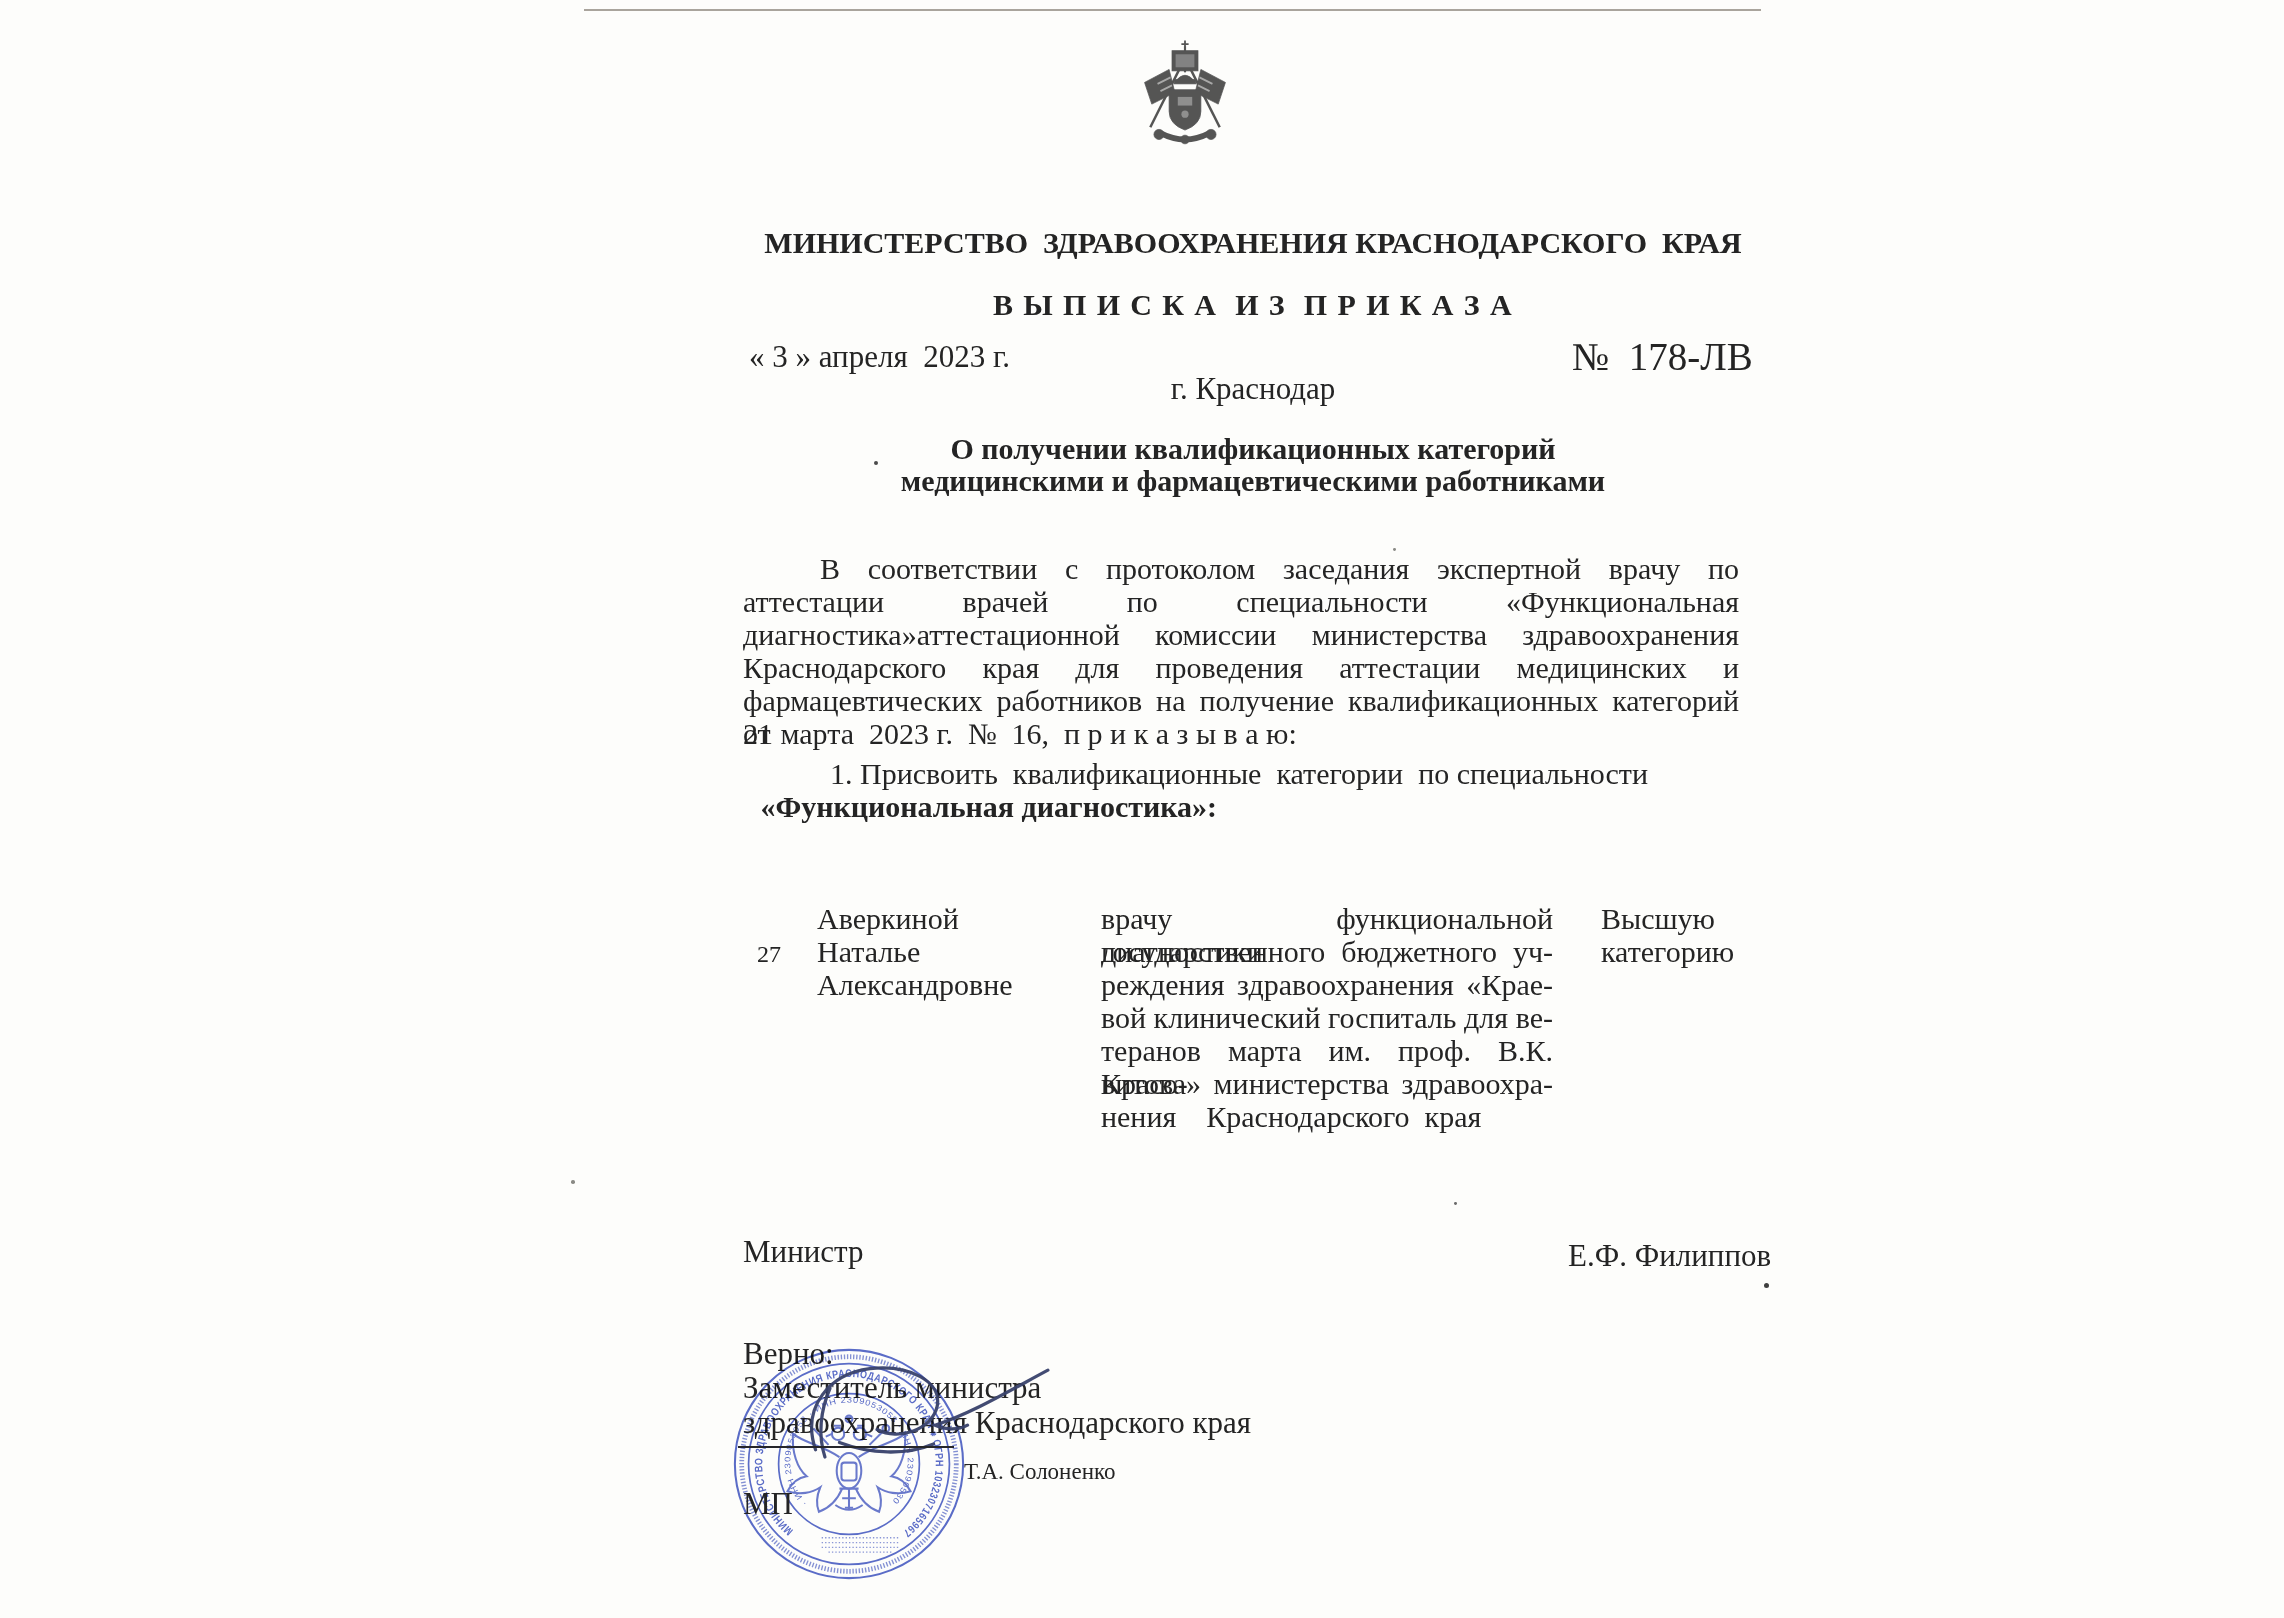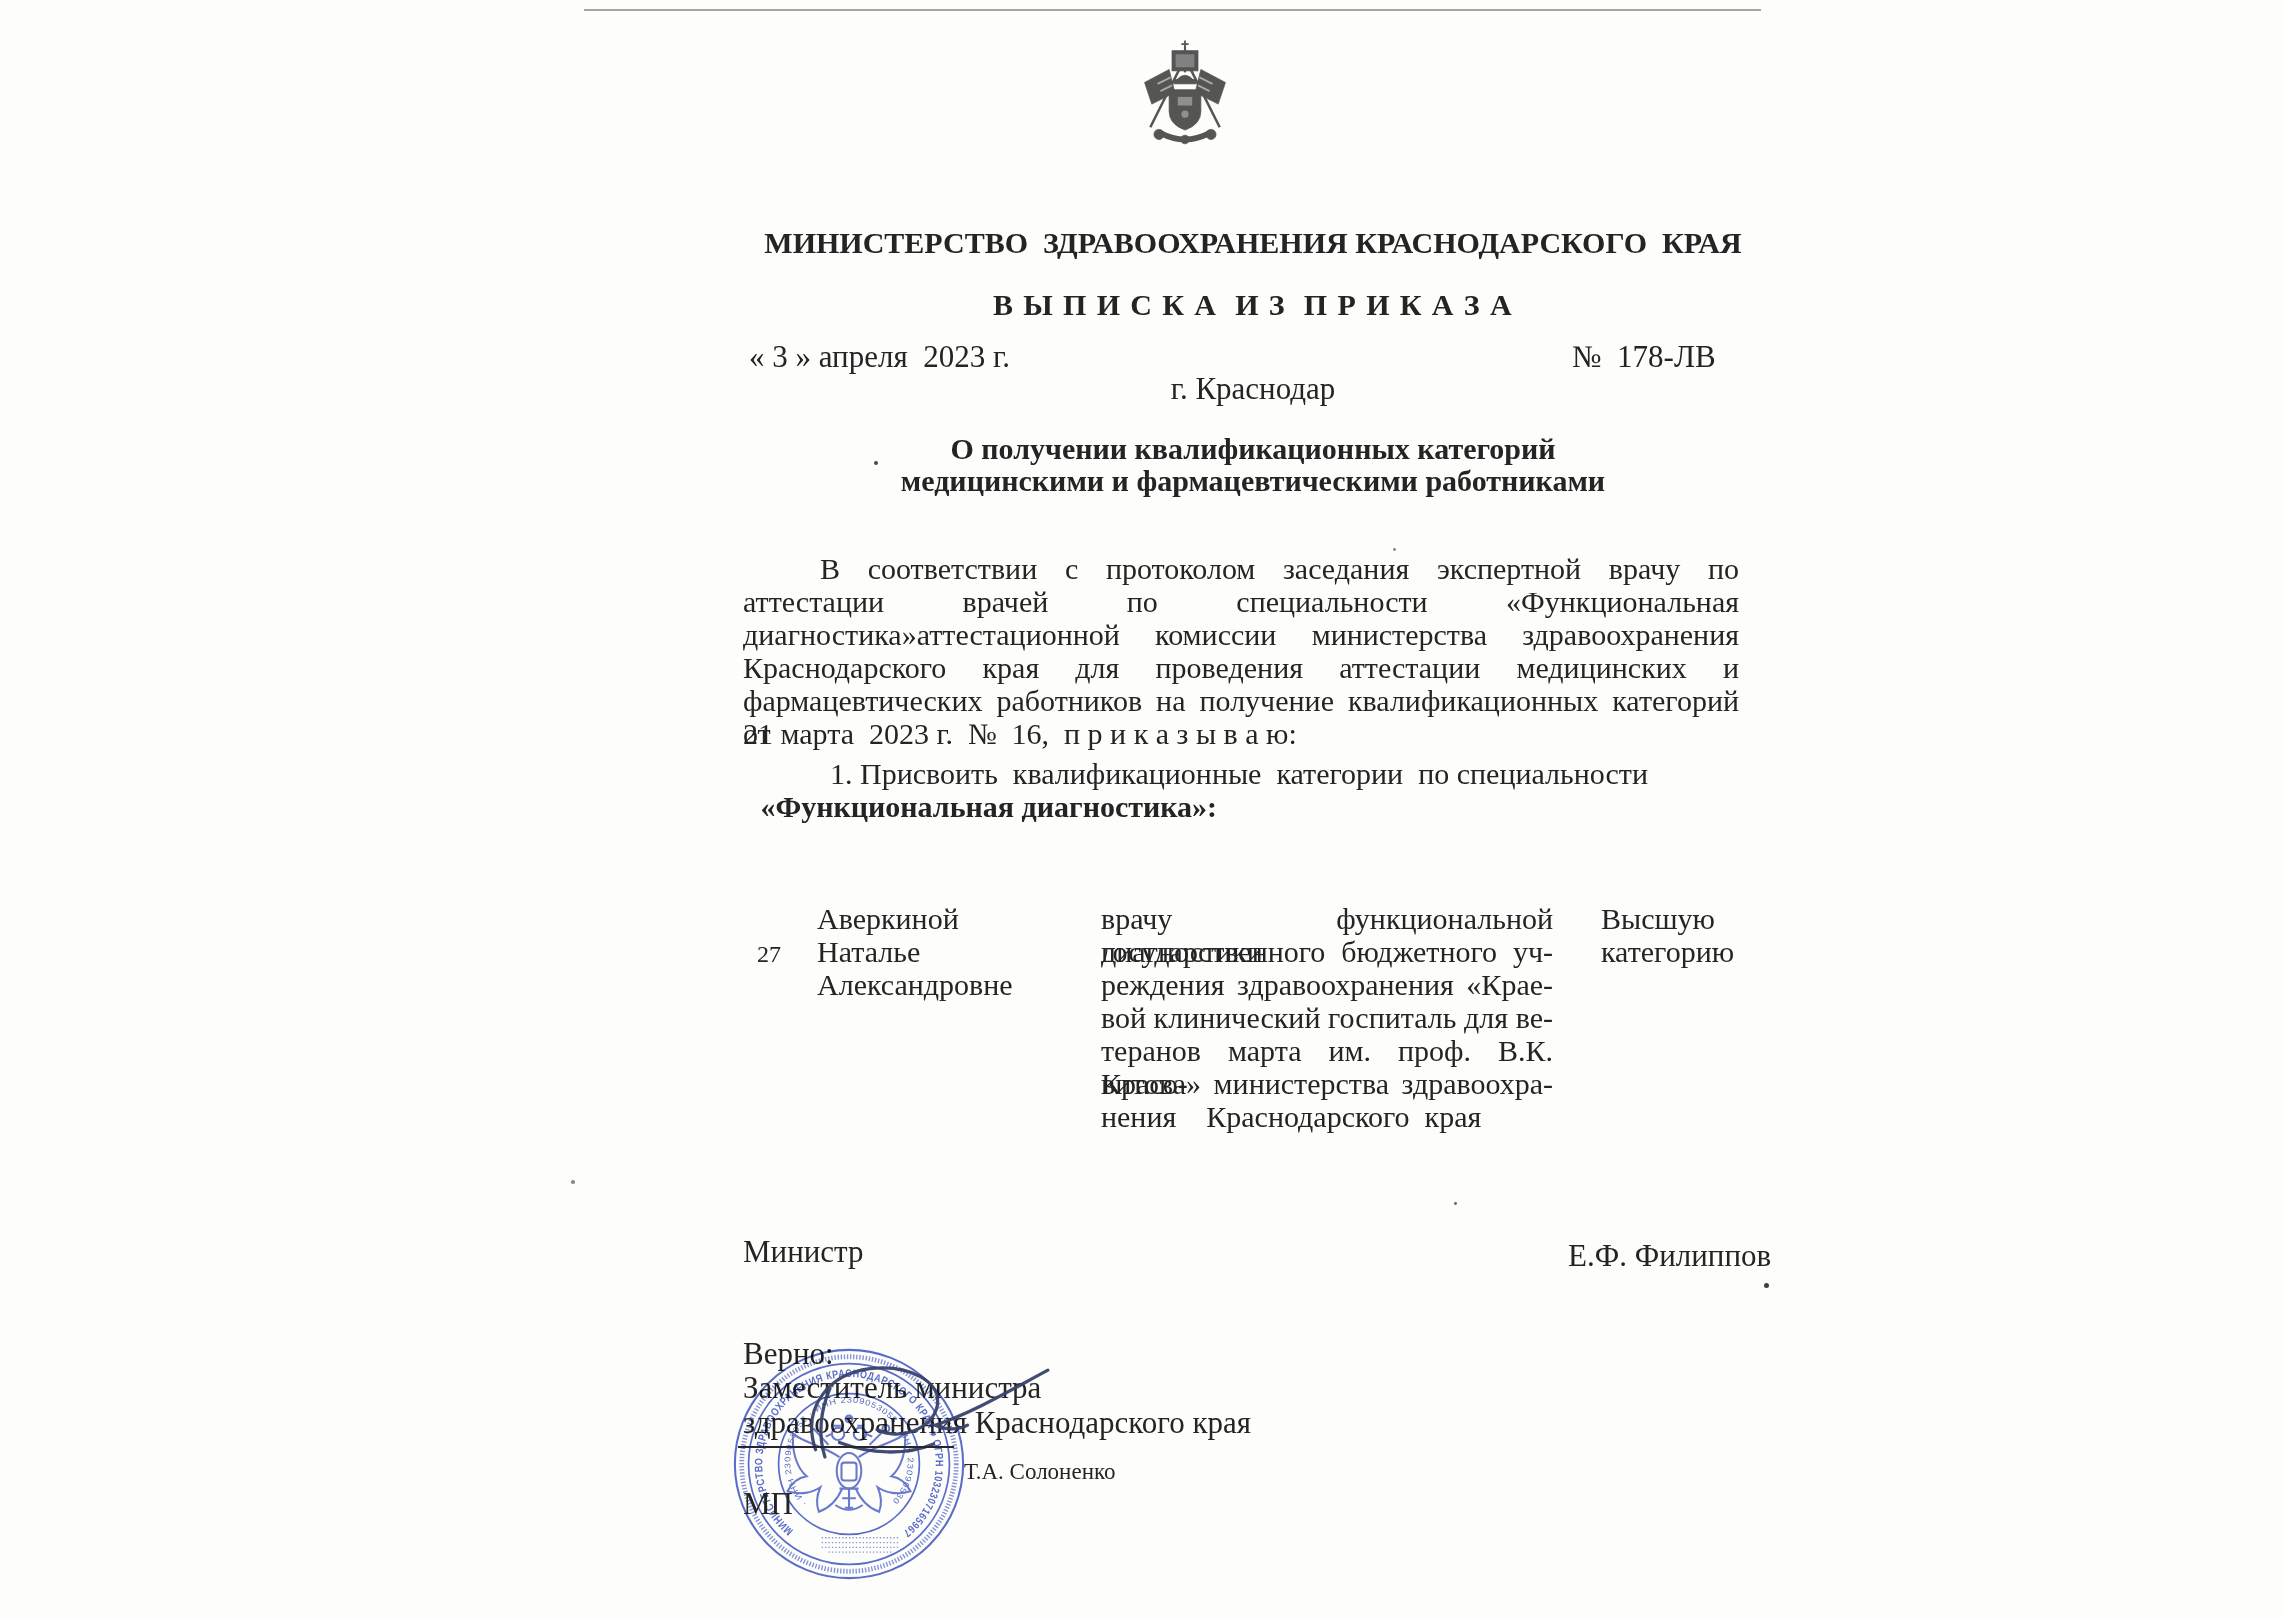--- a/index.html
+++ b/index.html
@@ -59,21 +59,21 @@
       <circle cx="72" cy="139" r="6"></circle>
     </g>
   </svg>
 
   <div class="abs t bold center" style="left:746px;top:190px;width:1014px;font-size:30px;">МИНИСТЕРСТВО  ЗДРАВООХРАНЕНИЯ КРАСНОДАРСКОГО  КРАЯ</div>
 
   <div class="abs t bold center" style="left:746px;top:252px;width:1014px;font-size:30px;letter-spacing:1.4px;">В Ы П И С К А  И З  П Р И К А З А</div>
 
   <div class="abs t" style="left:749px;top:304px;font-size:31px;">« 3 » апреля  2023 г.</div>
 
-  <div class="abs t" style="left:1572px;top:304px;font-size:31px;">№  178-ЛВ</div>
+  <div class="abs t" style="left:1572px;top:304px;font-size:39px;">№  178-ЛВ</div>
 
   <div class="abs t center" style="left:746px;top:336px;width:1014px;font-size:31px;">г. Краснодар</div>
 
   <div class="abs bold center" style="left:746px;top:433px;width:1014px;font-size:30px;line-height:32px;">
     <div class="line">О получении квалификационных категорий</div>
       <div class="line">медицинскими и фармацевтическими работниками</div>
   </div>
 
   <div class="abs body-block" style="left:743px;top:552px;width:996px;font-size:30px;line-height:33px;">
     <div class="line jst ind1">В соответствии с протоколом заседания экспертной врачу по</div>

